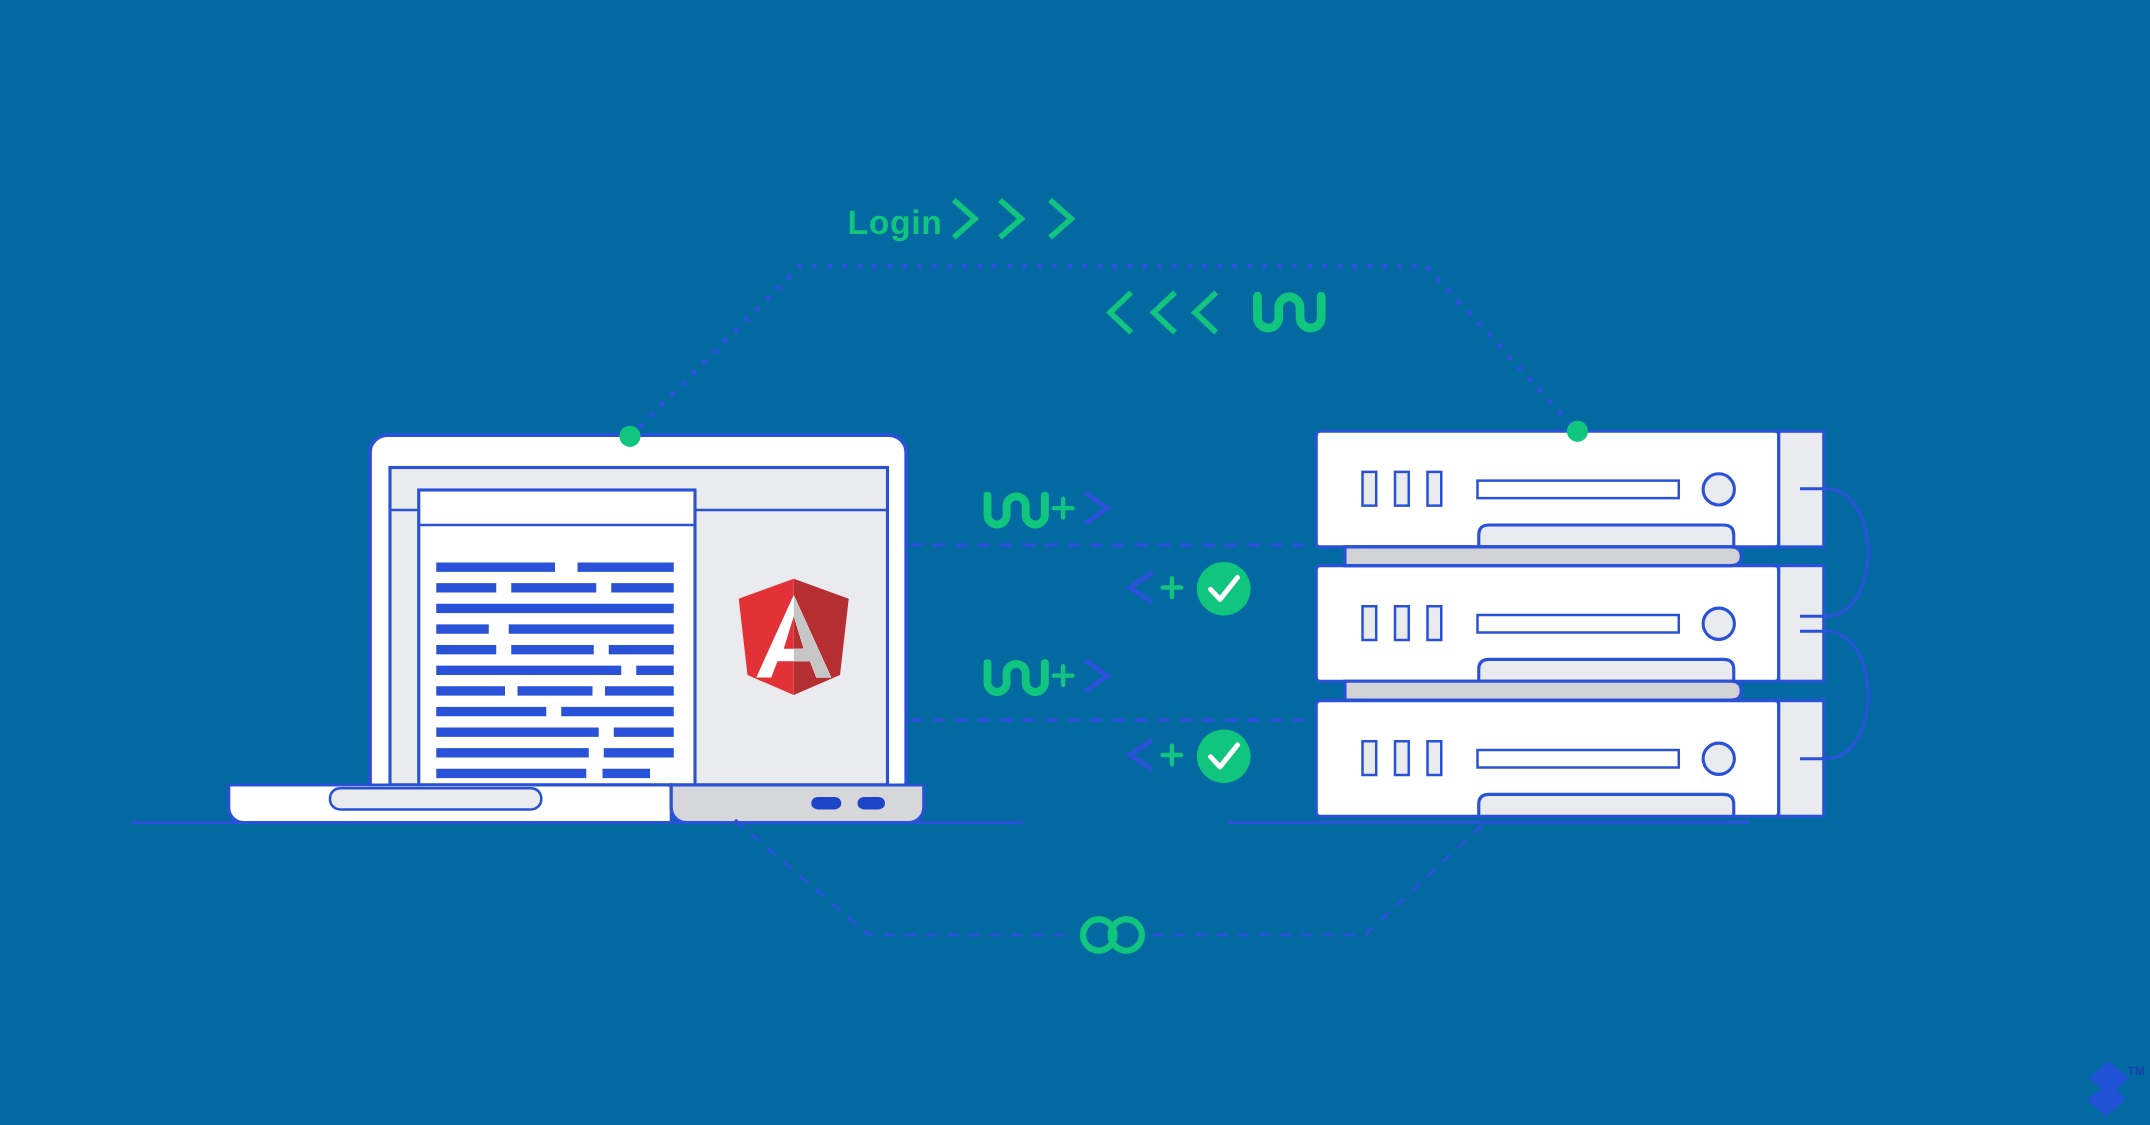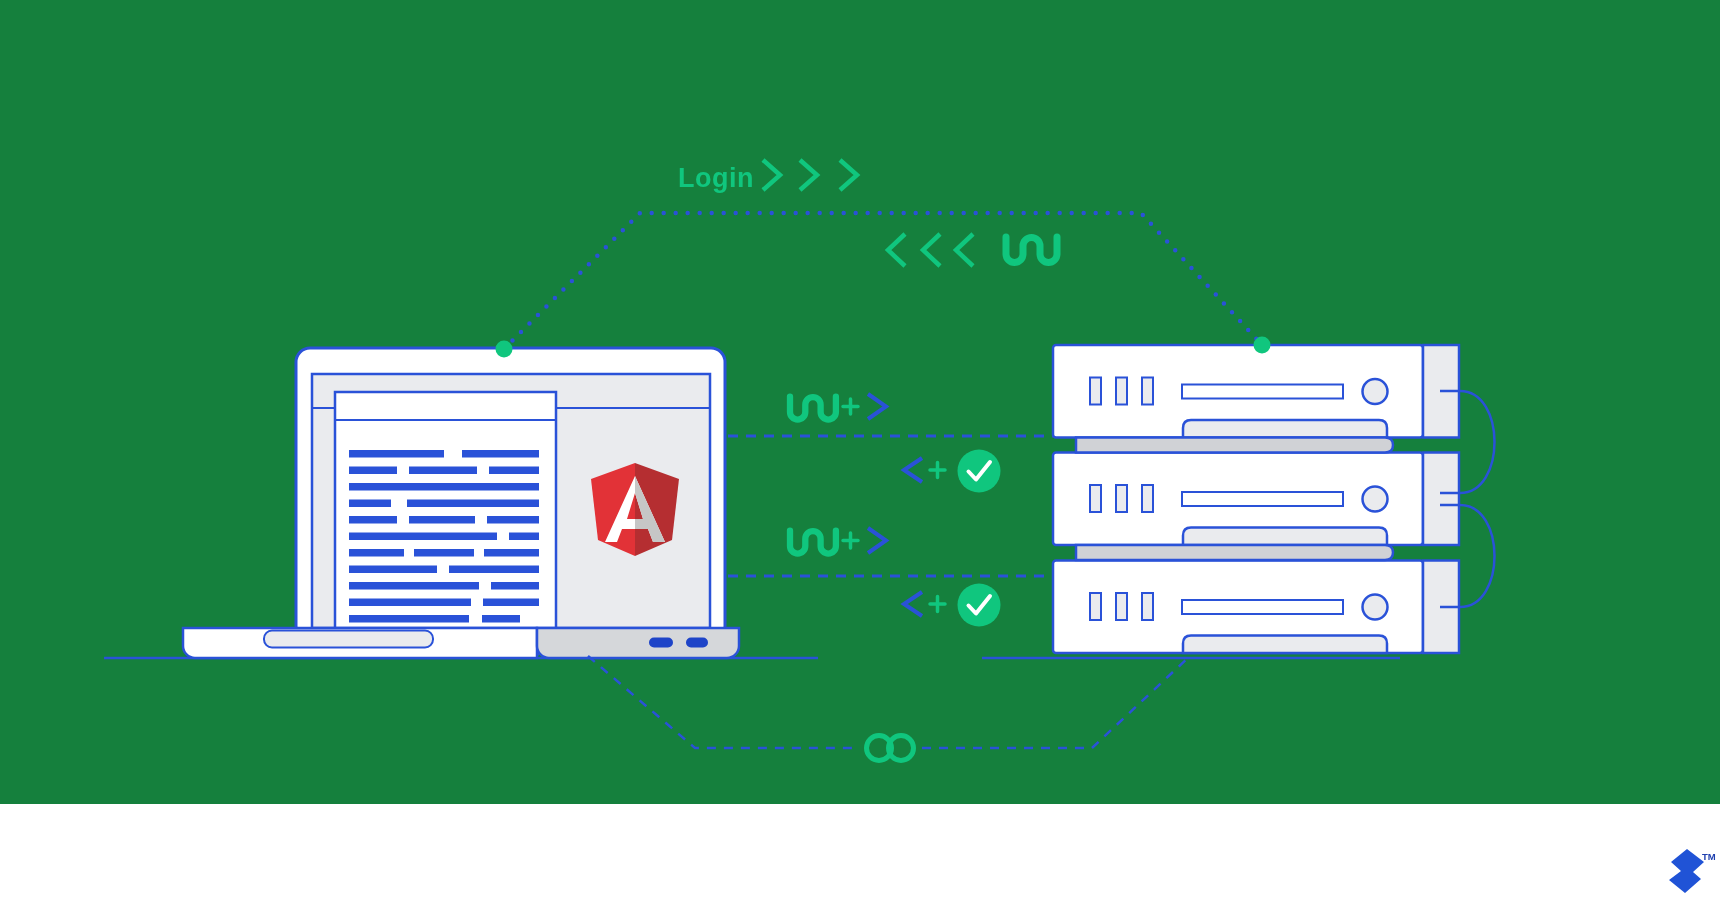--- a/index.html
+++ b/index.html
@@ -1,16 +1,16 @@
 <!DOCTYPE html>
 <html><head>
 <meta charset="utf-8">
 <style>
   html,body{margin:0;padding:0;background:#ffffff;width:1720px;height:900px;overflow:hidden;}
-  .page{position:relative;width:1720px;height:804px;background:#15803d;}
+  .page{position:relative;width:1720px;height:900px;background:#0369a1;}
   svg{display:block;}
   text{font-family:"Liberation Sans","DejaVu Sans",sans-serif;}
   .login-text{font-size:27px;font-weight:700;letter-spacing:0.5px;}
   .tm-text{font-size:9.5px;font-weight:700;}
 </style>
 </head>
 <body>
 
 <div class="page">
 <svg width="1720" height="900" viewBox="0 0 1720 900">

